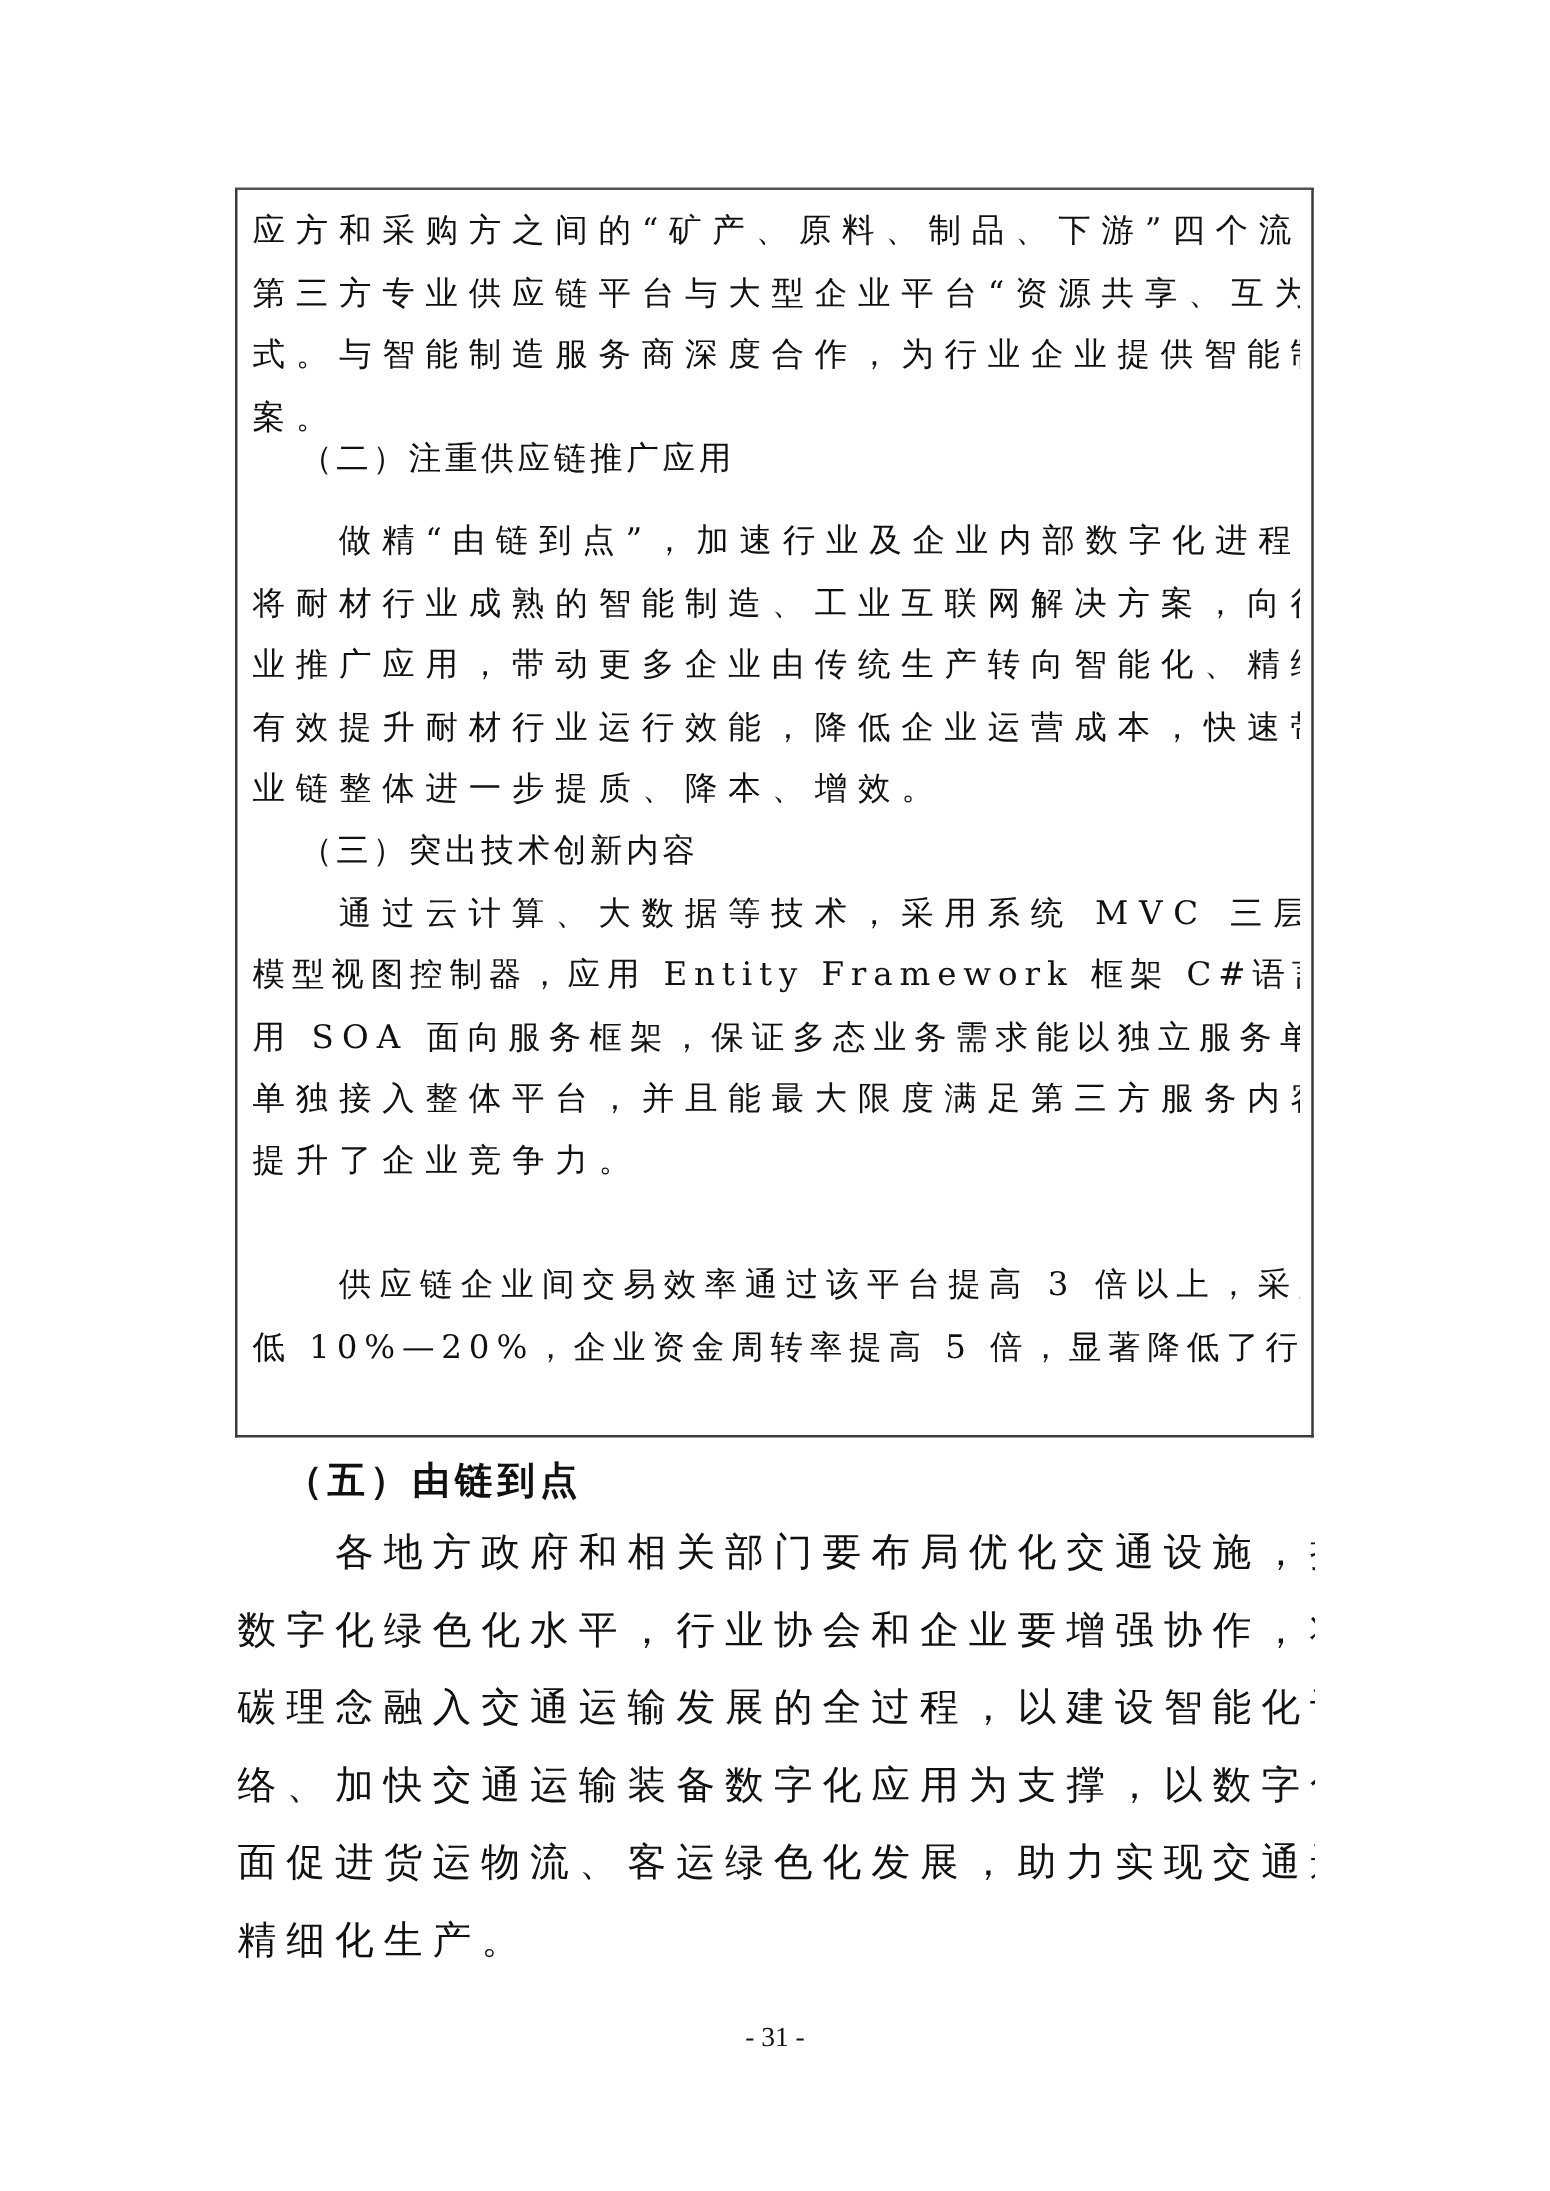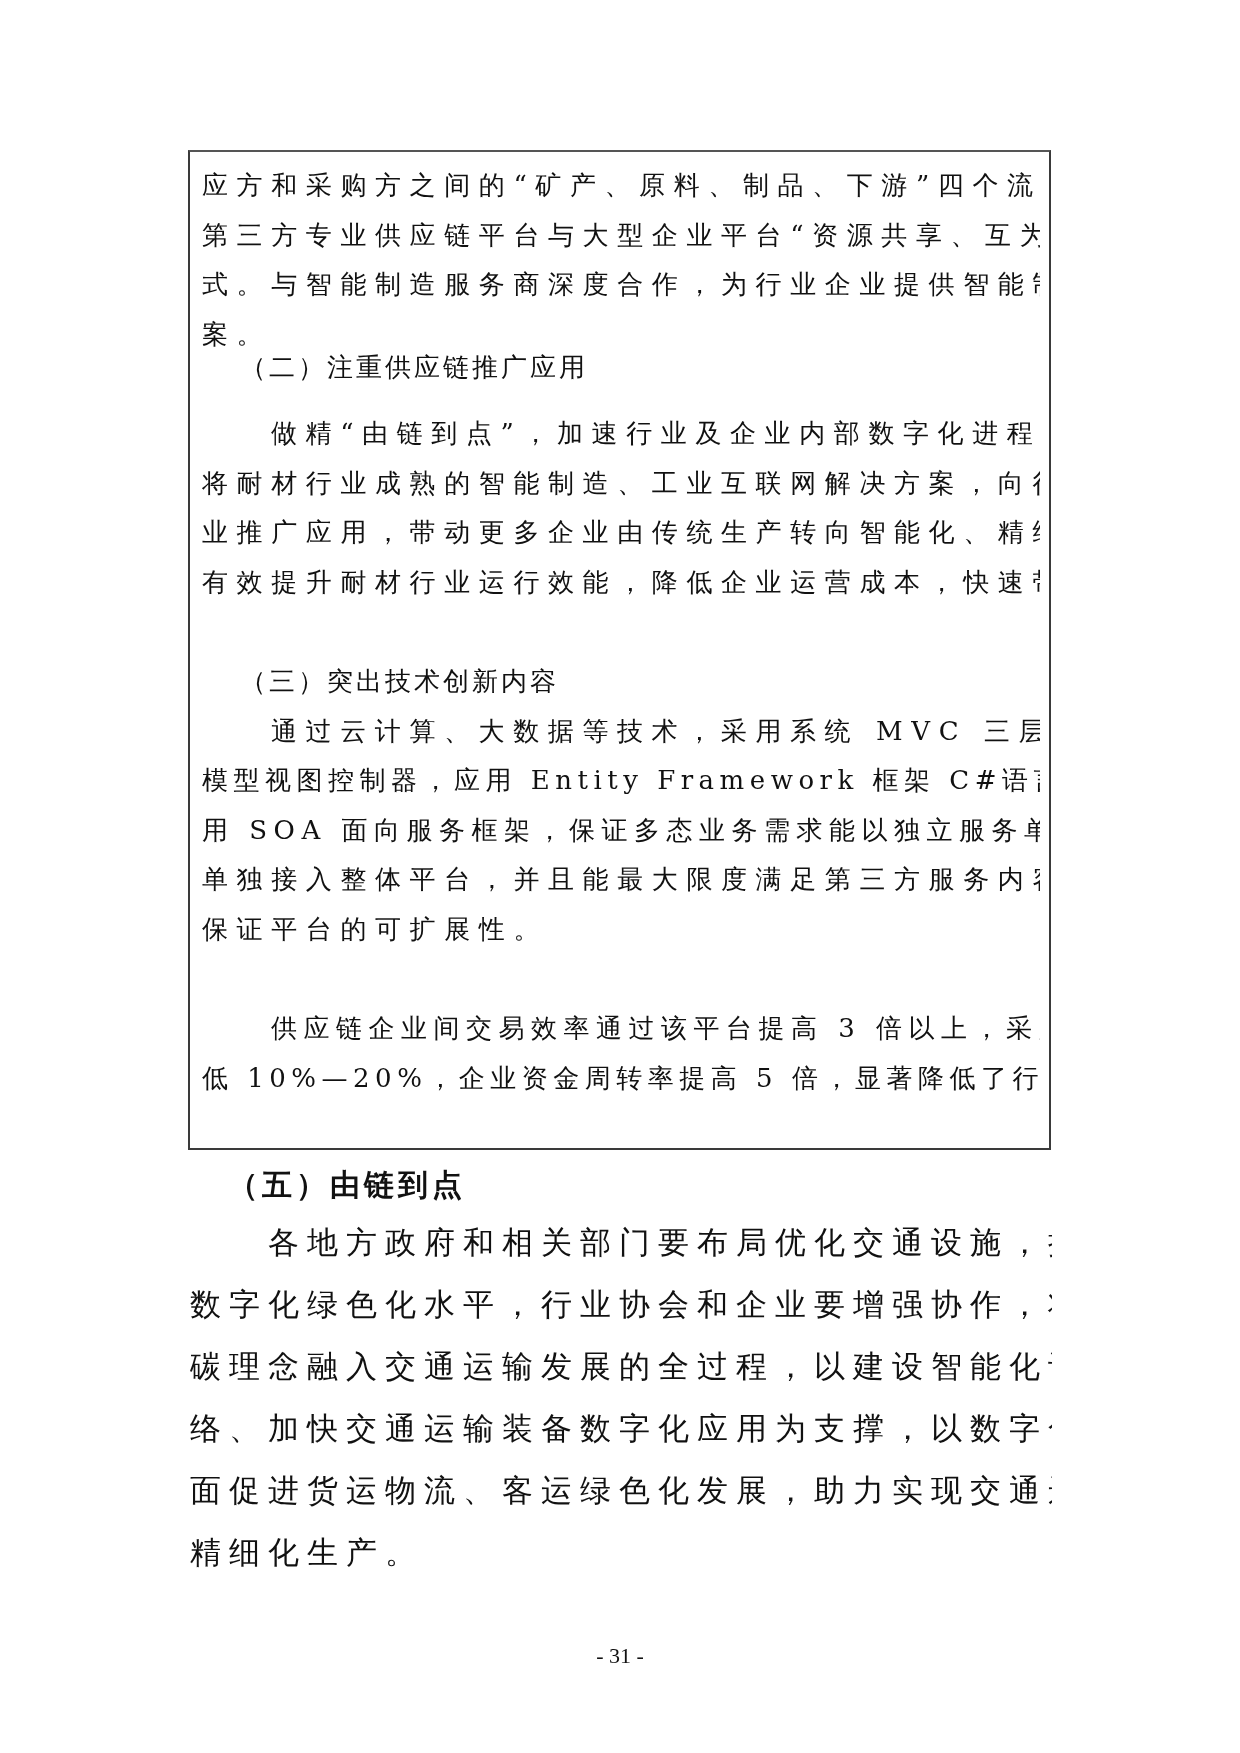--- a/index.html
+++ b/index.html
@@ -101,47 +101,47 @@
     }
     .page-number {
       position: absolute;
       left: 0;
       width: 1240px;
       top: 1615px;
       text-align: center;
       font-size: 22px;
       font-family: "Liberation Serif", "DejaVu Serif", serif;
       line-height: 30px;
-      margin-top: 26px;
     }
   </style>
 </head>
 <body>
 
 <div class="page">
 
   <div class="case-box">
 
     <div class="box-line" style="top:9px">应方和采购方之间的“矿产、原料、制品、下游”四个流程，创新</div>
     <div class="box-line" style="top:58.6px">第三方专业供应链平台与大型企业平台“资源共享、互为促进”模</div>
     <div class="box-line" style="top:108.2px">式。与智能制造服务商深度合作，为行业企业提供智能制造典型方</div>
     <div class="box-line last" style="top:157.8px">案。</div>
 
     <div class="box-line sub-heading" style="top:191px">（二）注重供应链推广应用</div>
     <div class="box-line indent" style="top:257px">做精“由链到点”，加速行业及企业内部数字化进程。进一步</div>
     <div class="box-line" style="top:306.6px">将耐材行业成熟的智能制造、工业互联网解决方案，向行业重点企</div>
     <div class="box-line" style="top:356.2px">业推广应用，带动更多企业由传统生产转向智能化、精细化生产，</div>
     <div class="box-line" style="top:405.8px">有效提升耐材行业运行效能，降低企业运营成本，快速带动耐材产</div>
+    <div class="box-line last" style="top:455.4px">业链整体进一步提质、降本、增效。</div>
 
     <div class="box-line sub-heading" style="top:505px">（三）突出技术创新内容</div>
     <div class="box-line indent" style="top:554.6px">通过云计算、大数据等技术，采用系统 MVC 三层结构，区分</div>
     <div class="box-line" style="top:604.2px; letter-spacing:5.5px">模型视图控制器，应用 Entity Framework 框架 C#语言，开发框架采</div>
     <div class="box-line" style="top:653.8px; letter-spacing:6.5px">用 SOA 面向服务框架，保证多态业务需求能以独立服务单独设计，</div>
     <div class="box-line" style="top:703.4px">单独接入整体平台，并且能最大限度满足第三方服务内容的接入，</div>
-    <div class="box-line last" style="top:753px">保证平台的可扩展性。</div>
+    <div class="box-line last" style="top:753px">提升了企业竞争力。</div>
 
     <div class="box-line indent" style="top:852.2px; letter-spacing:6.5px">供应链企业间交易效率通过该平台提高 3 倍以上，采购成本降</div>
     <div class="box-line" style="top:901.8px; letter-spacing:5.5px">低 10%—20%，企业资金周转率提高 5 倍，显著降低了行业企业特</div>
   </div>
 
   <div class="outer-heading">（五）由链到点</div>
   <div class="outer-line indent" style="top:1211px">各地方政府和相关部门要布局优化交通设施，提升路网</div>
   <div class="outer-line" style="top:1273px">数字化绿色化水平，行业协会和企业要增强协作，将节能低</div>
   <div class="outer-line" style="top:1335px">碳理念融入交通运输发展的全过程，以建设智能化设施网</div>
   <div class="outer-line" style="top:1397px">络、加快交通运输装备数字化应用为支撑，以数字化手段全</div>

